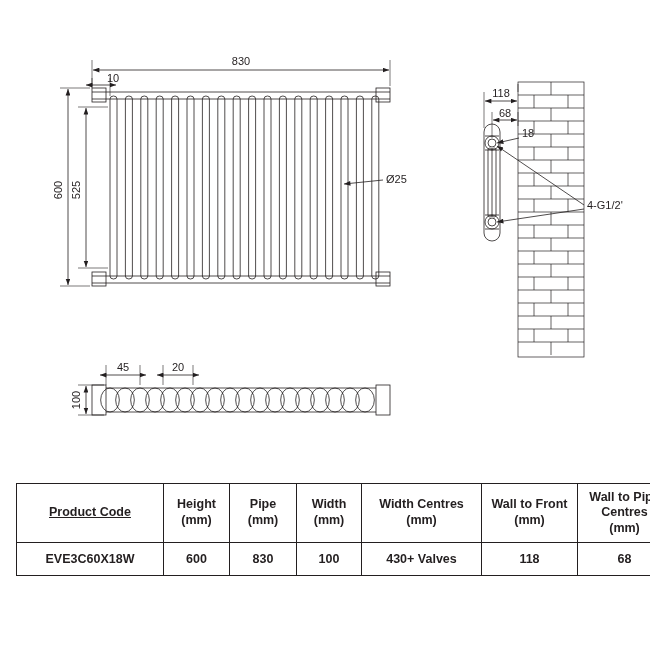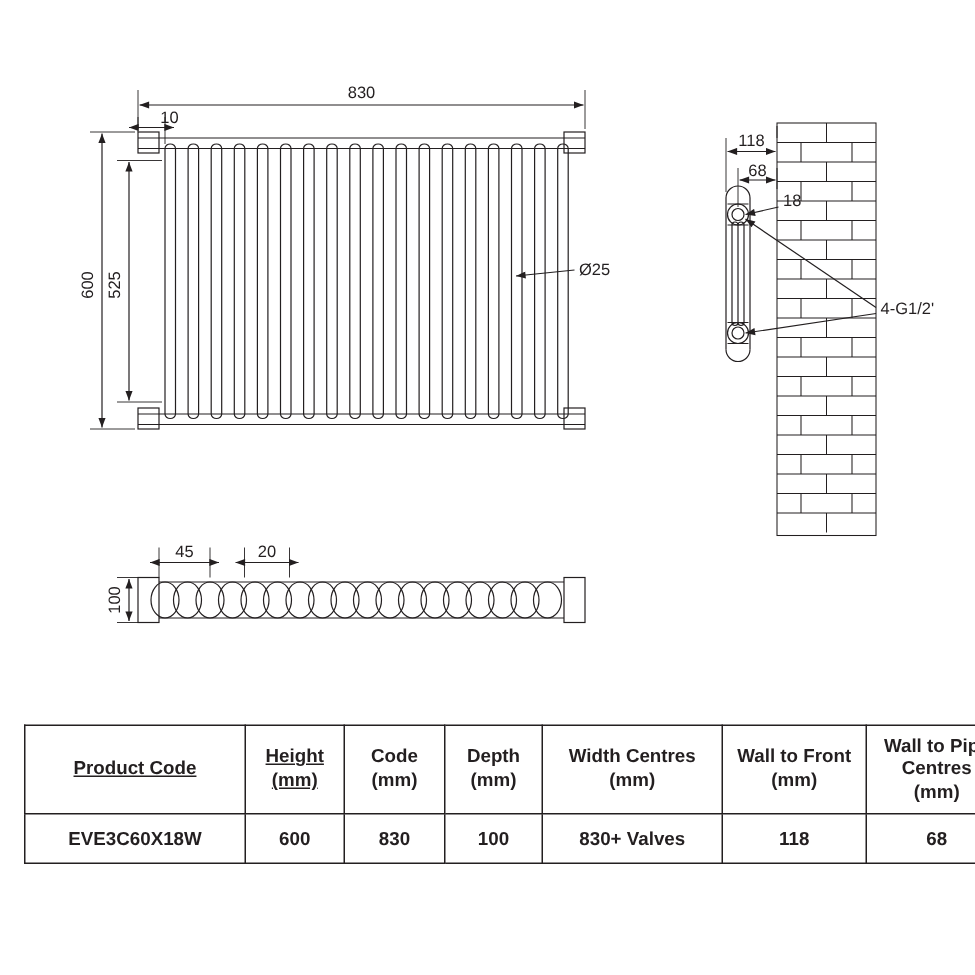--- a/index.html
+++ b/index.html
@@ -51,21 +51,21 @@
     padding: 0;
   }
   .spec-table th {
     height: 58px;
     line-height: 1.25;
   }
   .spec-table td {
     height: 32px;
   }
   .col-code   { width: 146px; text-decoration: underline; }
-  .col-h      { width: 65px; text-decoration: underline; }
+  .col-h      { width: 65px; }
   .col-w      { width: 66px; }
   .col-d      { width: 64px; }
   .col-pc     { width: 119px; }
   .col-wf     { width: 95px; }
   .col-wpc    { width: 93px; }
   .cell-sub { display:block; }
 </style>
 </head>
 <body>
 
@@ -409,25 +409,25 @@
     <thead>
       <tr>
         <th class="col-code">
           <span class="cell-sub">Product Code</span>
         </th>
         <th class="col-h">
           <span class="cell-sub">Height</span>
           <span class="cell-sub">(mm)</span>
         </th>
         <th class="col-w">
-          <span class="cell-sub">Code</span>
+          <span class="cell-sub">Pipe</span>
           <span class="cell-sub">(mm)</span>
         </th>
         <th class="col-d">
-          <span class="cell-sub">Depth</span>
+          <span class="cell-sub">Width</span>
           <span class="cell-sub">(mm)</span>
         </th>
         <th class="col-pc">
           <span class="cell-sub">Width Centres</span>
           <span class="cell-sub">(mm)</span>
         </th>
         <th class="col-wf">
           <span class="cell-sub">Wall to Front</span>
           <span class="cell-sub">(mm)</span>
         </th>
@@ -437,20 +437,20 @@
           <span class="cell-sub">(mm)</span>
         </th>
       </tr>
     </thead>
     <tbody>
       <tr>
         <td>EVE3C60X18W</td>
         <td>600</td>
         <td>830</td>
         <td>100</td>
-        <td>830+ Valves</td>
+        <td>430+ Valves</td>
         <td>118</td>
         <td>68</td>
       </tr>
     </tbody>
   </table>
 
 </div>
 
 </body></html>

